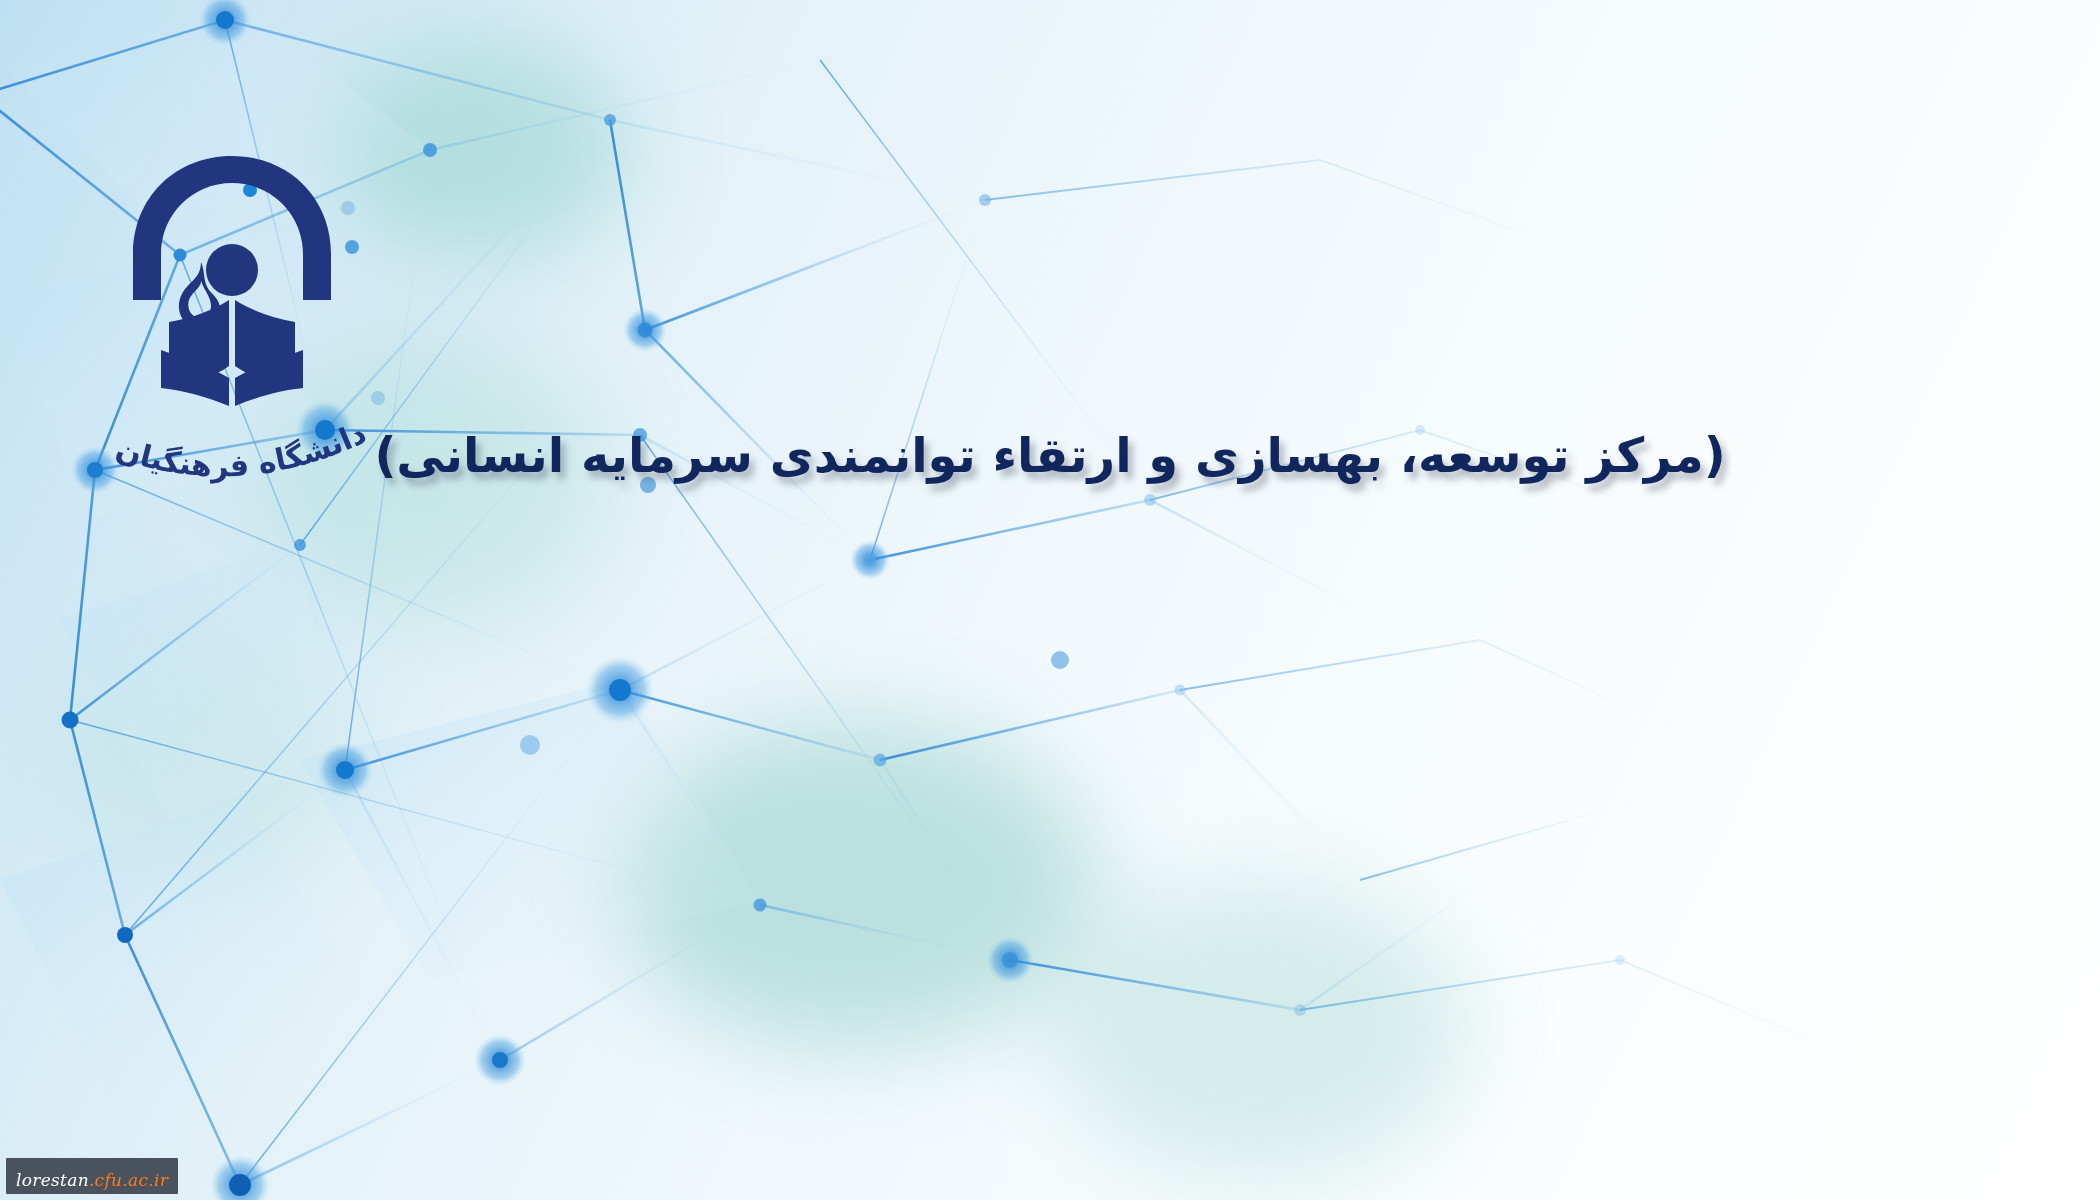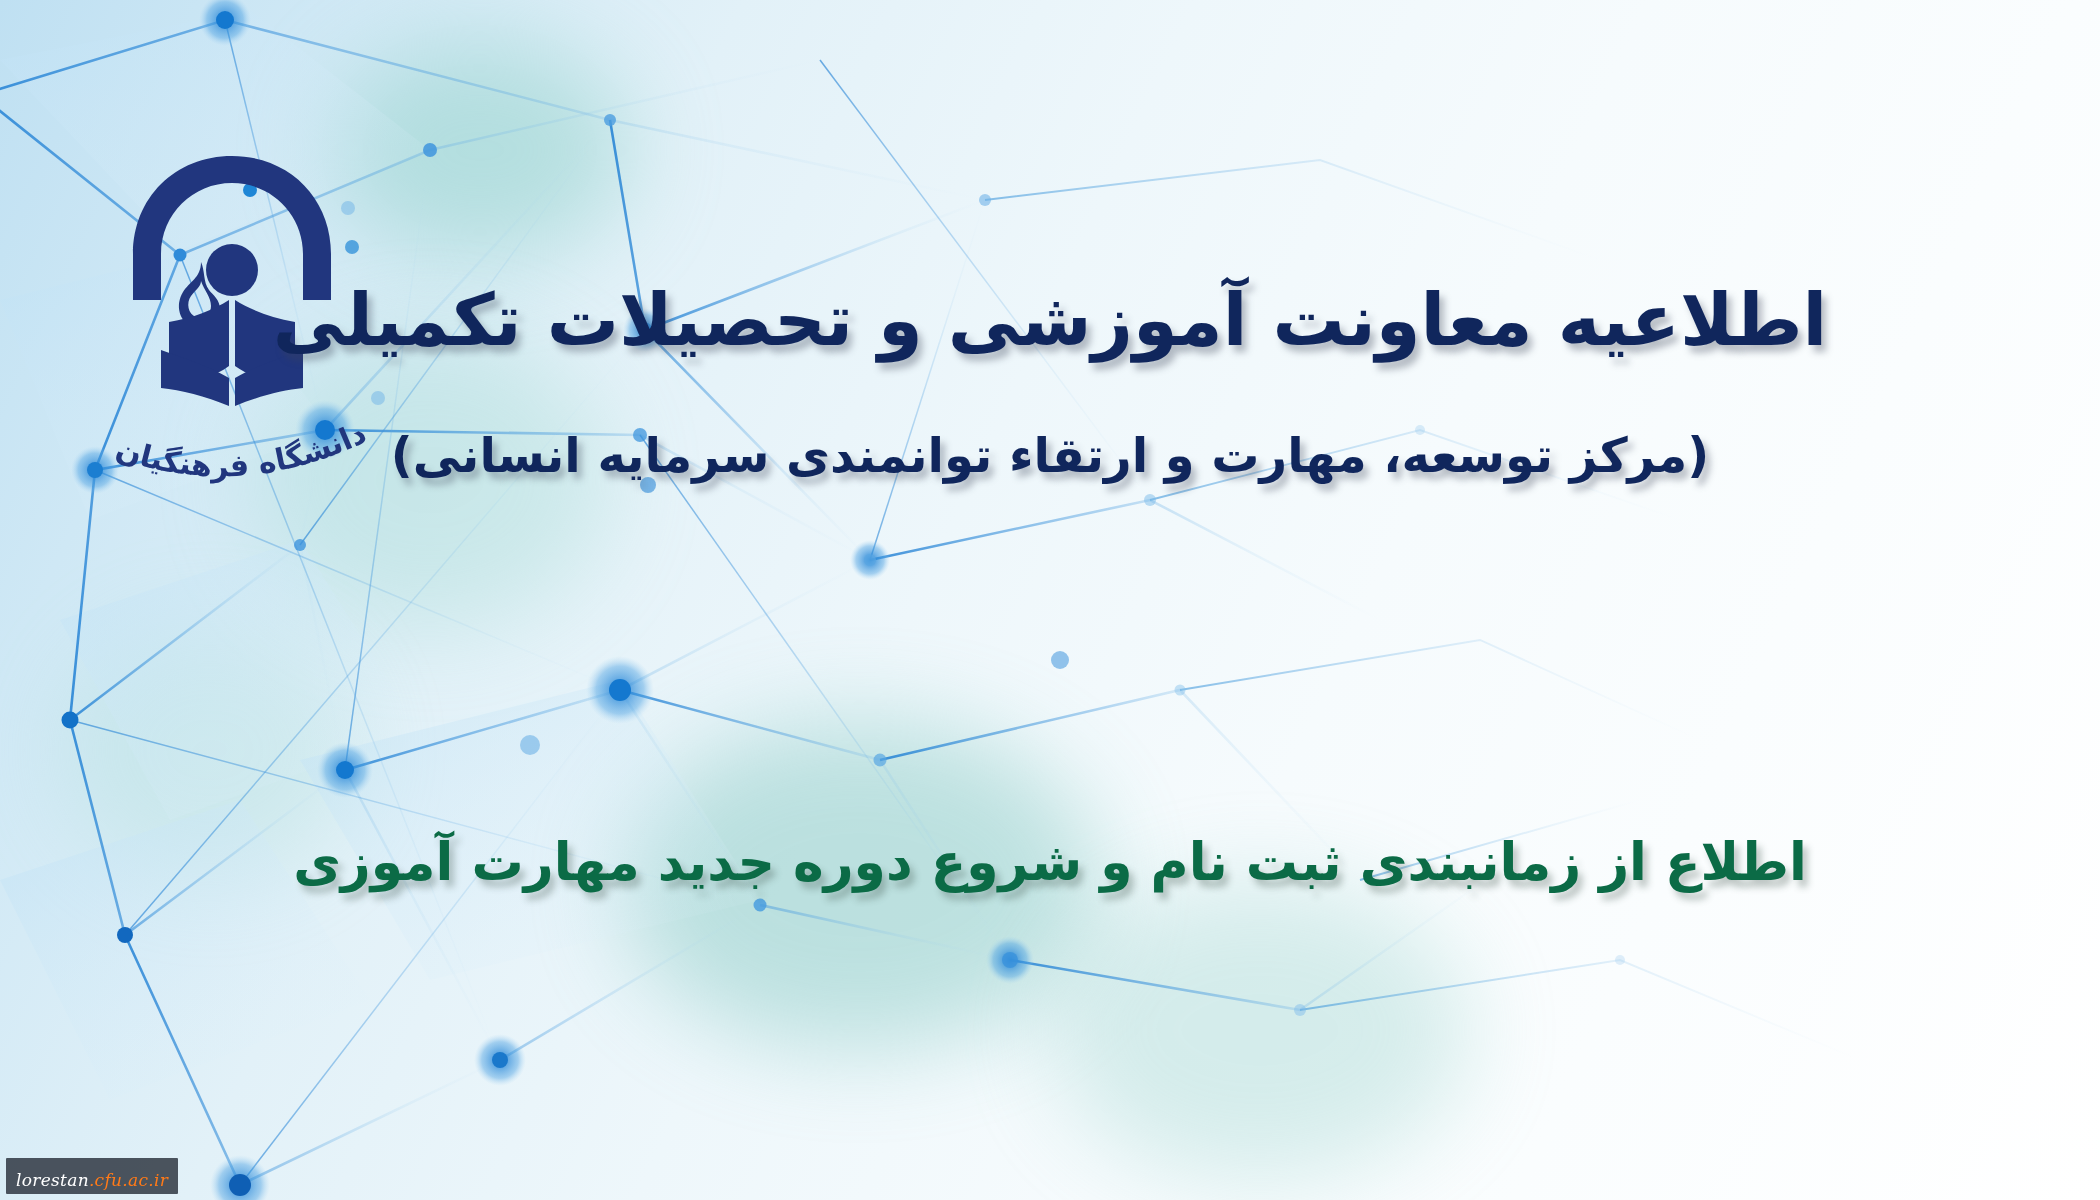--- a/index.html
+++ b/index.html
@@ -292,25 +292,23 @@
       <defs>
         <path id="arcPath" d="M10,52 Q145,104 282,34"></path>
       </defs>
       <text font-family="'DejaVu Sans','Liberation Sans',sans-serif" font-size="30" font-weight="bold" fill="#21367e">
         <textPath href="#arcPath" startOffset="50%" text-anchor="middle">دانشگاه فرهنگیان</textPath>
       </text>
     </svg>
   </div>
 
   <div id="text-stack">
-    <div class="line navy" id="title-line">اطلاعیه معاونت آموزشی و تحصیلات تکمیلی</div>
-
-    <div class="line navy" id="subtitle-line">(مرکز توسعه، مهارت و ارتقاء توانمندی سرمایه انسانی)</div>
-
-
-    <div class="line green" id="info-line">اطلاع از زمانبندی ثبت نام و شروع دوره جدید مهارت آموزی</div>
+
+    <div class="line navy" id="subtitle-line">(مرکز توسعه، بهسازی و ارتقاء توانمندی سرمایه انسانی)</div>
+
+
   </div>
 
   <div id="watermark">
     <span id="wm-a">lorestan</span><span id="wm-b">.cfu.ac.ir</span>
   </div>
 
 </div>
 
 </body></html>

